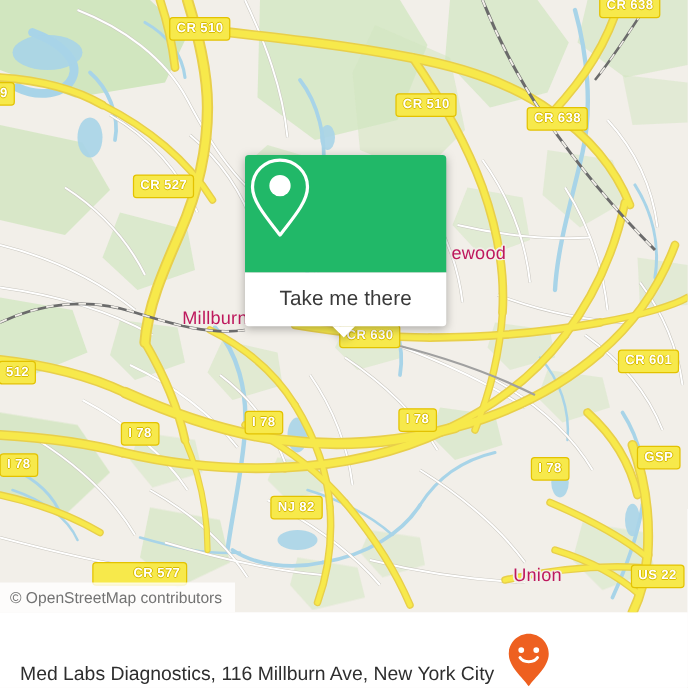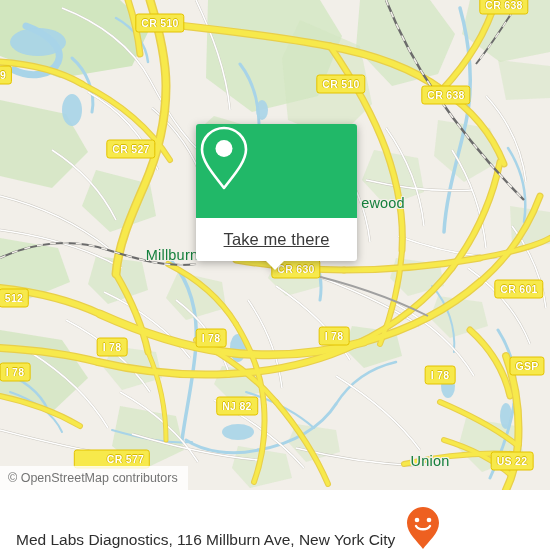--- a/index.html
+++ b/index.html
@@ -33,21 +33,21 @@
     padding: 1px 5px 2px 5px;
     white-space: nowrap;
     text-shadow: -0.7px 0 #d8bc00, 0.7px 0 #d8bc00, 0 -0.7px #d8bc00, 0 0.7px #d8bc00;
     transform: translate(-50%, -50%);
   }
 
   
   .place {
     position: absolute;
     transform: translate(-50%, -50%);
-    color: #15803d;
+    color: #be185d;
     font-size: 14.5px;
     letter-spacing: .2px;
     white-space: nowrap;
     text-shadow: -1.3px 0 #f2efe9, 1.3px 0 #f2efe9, 0 -1.3px #f2efe9, 0 1.3px #f2efe9,
                  -1px -1px #f2efe9, 1px 1px #f2efe9, -1px 1px #f2efe9, 1px -1px #f2efe9;
   }
 
   
   #popup {
     position: absolute;
@@ -62,21 +62,20 @@
     display: flex; align-items: center; justify-content: center;
   }
   #popup-foot {
     width: 100%; height: 43px;
     background: #ffffff;
     border-radius: 0 0 3px 3px;
     display: flex; align-items: center; justify-content: center;
     color: #3a3a3a;
     font-size: 16.5px;
     letter-spacing: .1px;
-    text-decoration: underline;
   }
   #popup-tail {
     position: absolute; left: 70px; bottom: -9px;
     width: 0; height: 0;
     border-left: 9px solid transparent;
     border-right: 9px solid transparent;
     border-top: 9px solid #ffffff;
   }
 
   
@@ -357,21 +356,21 @@
         <div class="shield" style="left: 519px; top: 289px;">CR 601</div>
         <div class="shield" style="left: 14px; top: 298px;">512</div>
         <div class="shield" style="left: 112px; top: 347px;">I 78</div>
         <div class="shield" style="left: 211px; top: 338px;">I 78</div>
         <div class="shield" style="left: 334px; top: 336px;">I 78</div>
         <div class="shield" style="left: 440px; top: 375px;">I 78</div>
         <div class="shield" style="left: 15px; top: 372px;">I 78</div>
         <div class="shield" style="left: 527px; top: 366px;">GSP</div>
         <div class="shield" style="left: 237px; top: 406px;">NJ 82</div>
         <div class="shield" style="left: 112px; top: 459px; padding-left: 32px;">CR 577</div>
-        <div class="shield" style="left: 512px; top: 461px;">US 22</div>
+        <div class="shield" style="left: 526px; top: 461px;">US 22</div>
       </div>
 
     <div id="places">
         <div class="place" style="left: 172px; top: 255px;">Millburn</div>
         <div class="place" style="left: 383px; top: 203px;">ewood</div>
         <div class="place" style="left: 430px; top: 461px;">Union</div>
       </div>
 
     <div id="popup">
       <div id="popup-head">

